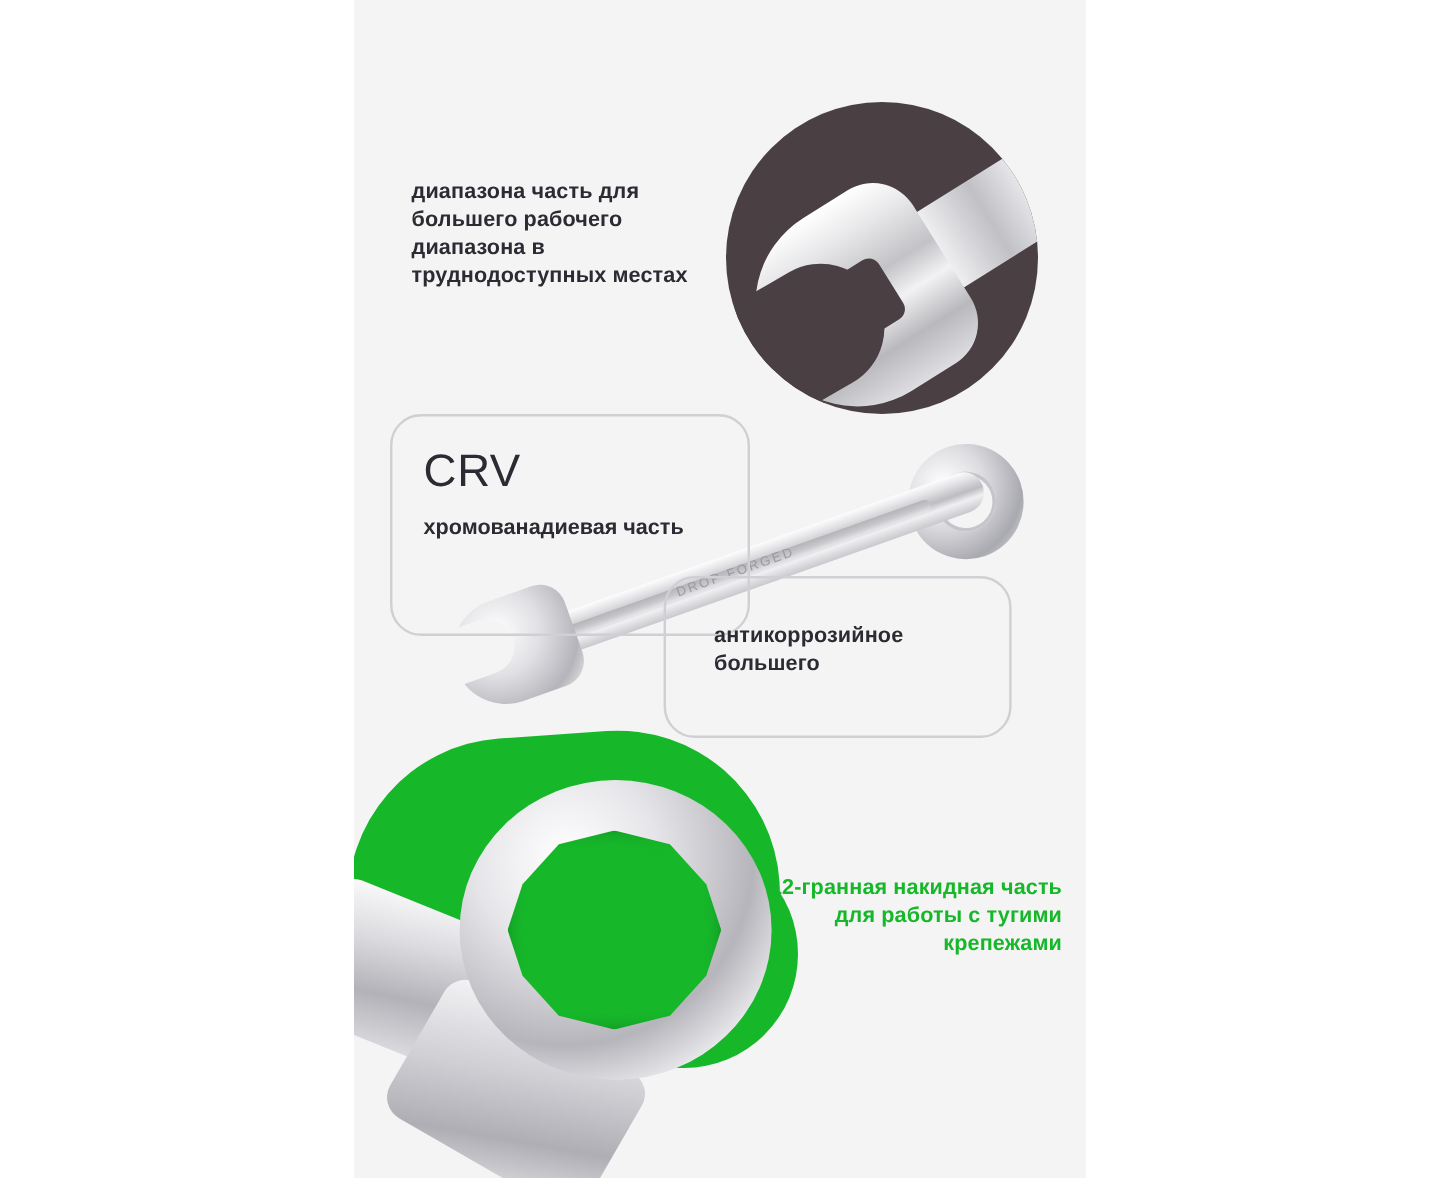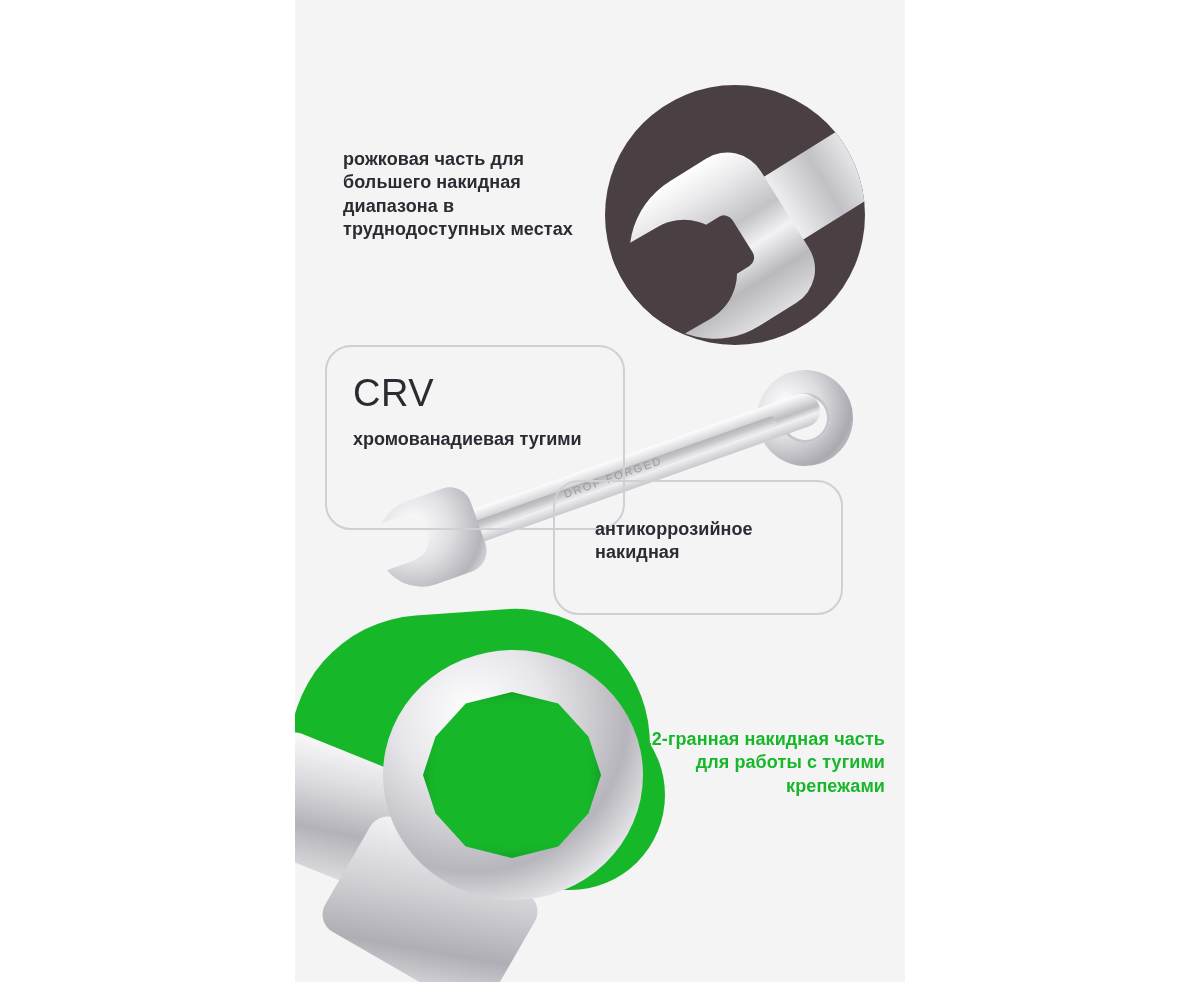--- a/index.html
+++ b/index.html
@@ -379,20 +379,20 @@
       <div class="zb-arm chrome"></div>
       <div class="zb-arm2 chrome"></div>
       <div class="zb-ring"></div>
       <div class="zb-hole"></div>
       <div class="zb-hole-inner"></div>
     </div>
 
     <div class="bubble bubble-crv"></div>
     <div class="bubble bubble-anti"></div>
 
-    <div class="txt txt-top">рожковая часть для большего накидная диапазона в труднодоступных местах</div>
+    <div class="txt txt-top">диапазона часть для большего рабочего диапазона в труднодоступных местах</div>
     <div class="crv-title">CRV</div>
-    <div class="crv-sub">хромованадиевая тугими</div>
-    <div class="txt txt-anti">антикоррозийное накидная</div>
+    <div class="crv-sub">хромованадиевая часть</div>
+    <div class="txt txt-anti">антикоррозийное большего</div>
     <div class="txt txt-green">12-гранная накидная часть для работы с тугими крепежами</div>
 
   </div>
 </div>
 
 </body></html>

